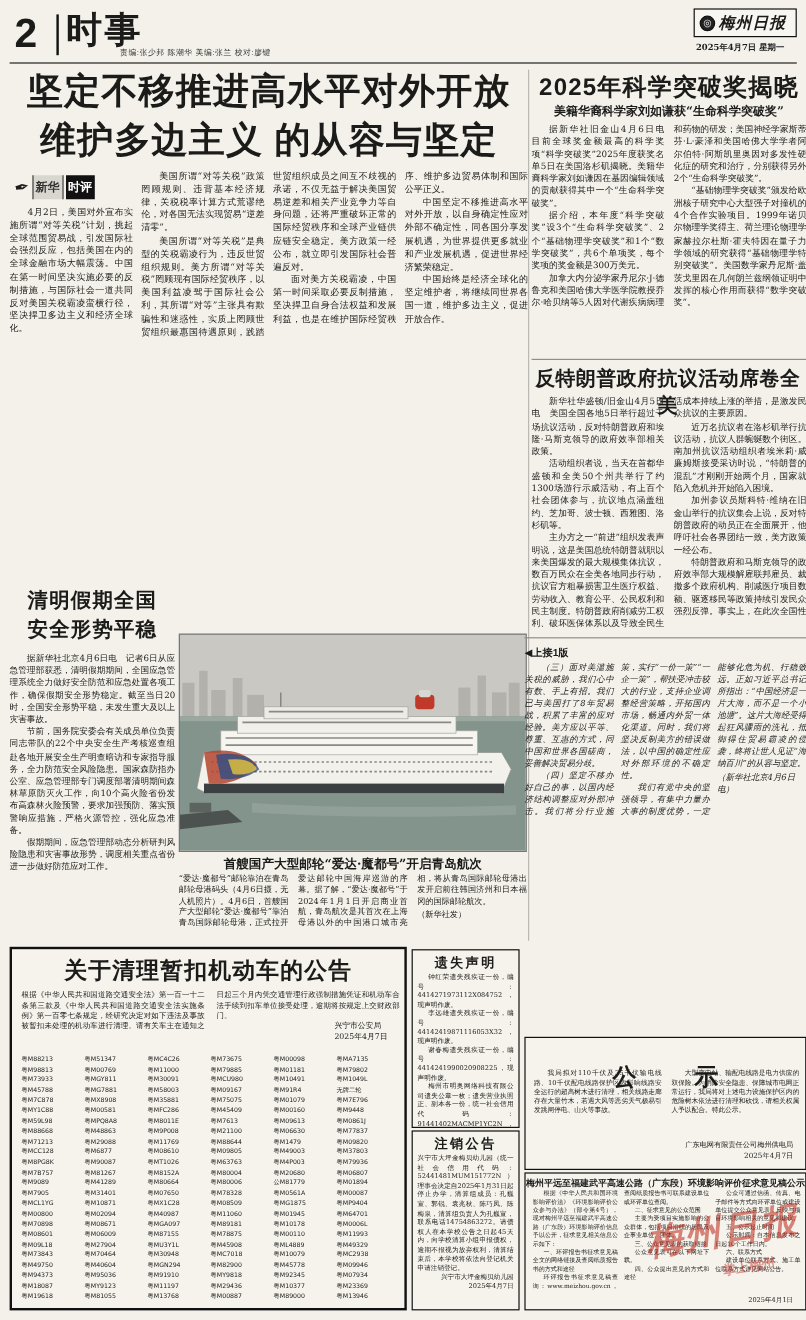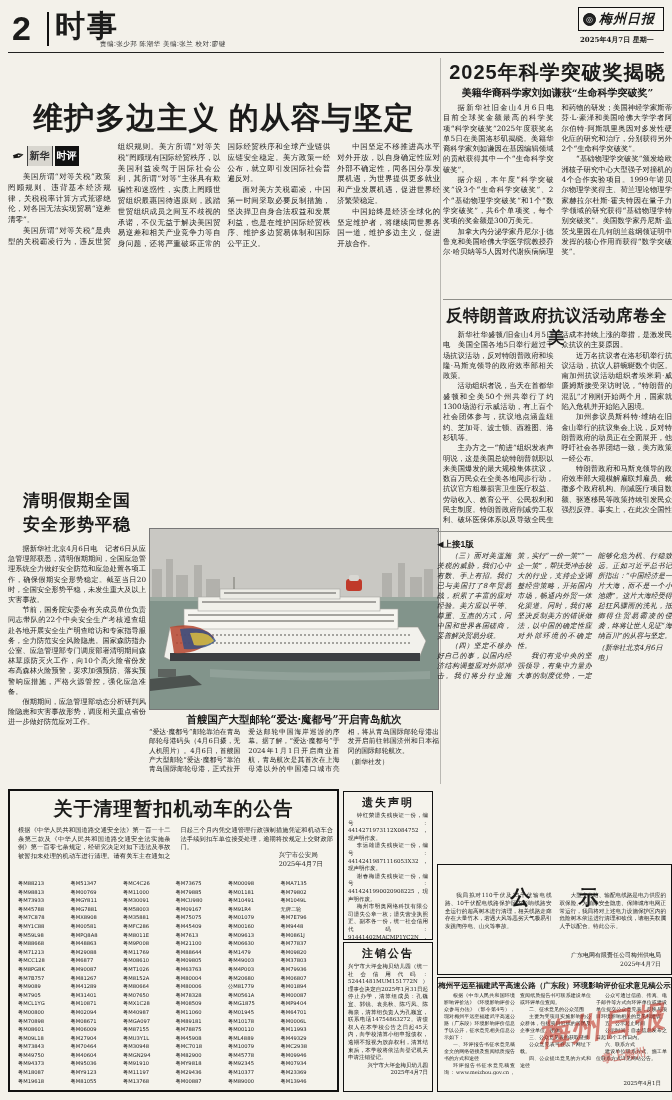--- a/index.html
+++ b/index.html
@@ -87,29 +87,31 @@
   <div class="abs pgdiv"></div>
   <div class="abs secttl sans b">时事</div>
   <div class="abs editors sans">责编:张少邦  陈潮华  美编:张兰  校对:廖键</div>
   <div class="abs masthead">
     <span class="mh-ic">◎</span>
     <span class="mh-tx">梅州日报</span>
   </div>
   <div class="abs mh-date">2025年4月7日  星期一</div>
   <div class="rule-h" style="left:8px;top:52px;width:656px;background:#222"></div>
 
+  <div class="abs hl1 sans b ctr">坚定不移推进高水平对外开放</div>
   <div class="abs hl2 sans b ctr">维护多边主义  的从容与坚定</div>
   <div class="abs xhlogo">
     <span class="xh-pen">✒</span>
     <span class="xh-a sans">新华</span>
     <span class="xh-b sans">时评</span>
   </div>
   <div class="abs main-body">
     <div class="xh-spacer"></div>
     <div>
+        <p class="p">4月2日，美国对外宣布实施所谓“对等关税”计划，挑起全球范围贸易战，引发国际社会强烈反应，包括美国在内的全球金融市场大幅震荡。中国在第一时间坚决实施必要的反制措施，与国际社会一道共同反对美国关税霸凌蛮横行径，坚决捍卫多边主义和经济全球化。</p>
         <p class="p">美国所谓“对等关税”政策罔顾规则、违背基本经济规律，关税税率计算方式荒谬绝伦，对各国无法实现贸易“逆差清零”。</p>
         <p class="p">美国所谓“对等关税”是典型的关税霸凌行为，违反世贸组织规则。美方所谓“对等关税”罔顾现有国际经贸秩序，以美国利益凌驾于国际社会公利，其所谓“对等”主张具有欺骗性和迷惑性，实质上罔顾世贸组织最惠国待遇原则，践踏世贸组织成员之间互不歧视的承诺，不仅无益于解决美国贸易逆差和相关产业竞争力等自身问题，还将严重破坏正常的国际经贸秩序和全球产业链供应链安全稳定。美方政策一经公布，就立即引发国际社会普遍反对。</p>
         <p class="p">面对美方关税霸凌，中国第一时间采取必要反制措施，坚决捍卫自身合法权益和发展利益，也是在维护国际经贸秩序、维护多边贸易体制和国际公平正义。</p>
         <p class="p">中国坚定不移推进高水平对外开放，以自身确定性应对外部不确定性，同各国分享发展机遇，为世界提供更多就业和产业发展机遇，促进世界经济繁荣稳定。</p>
         <p class="p">中国始终是经济全球化的坚定维护者，将继续同世界各国一道，维护多边主义，促进开放合作。</p>
       </div>
   </div>
 
   <div class="rule-v" style="left:440px;top:58px;height:726px"></div>
 

